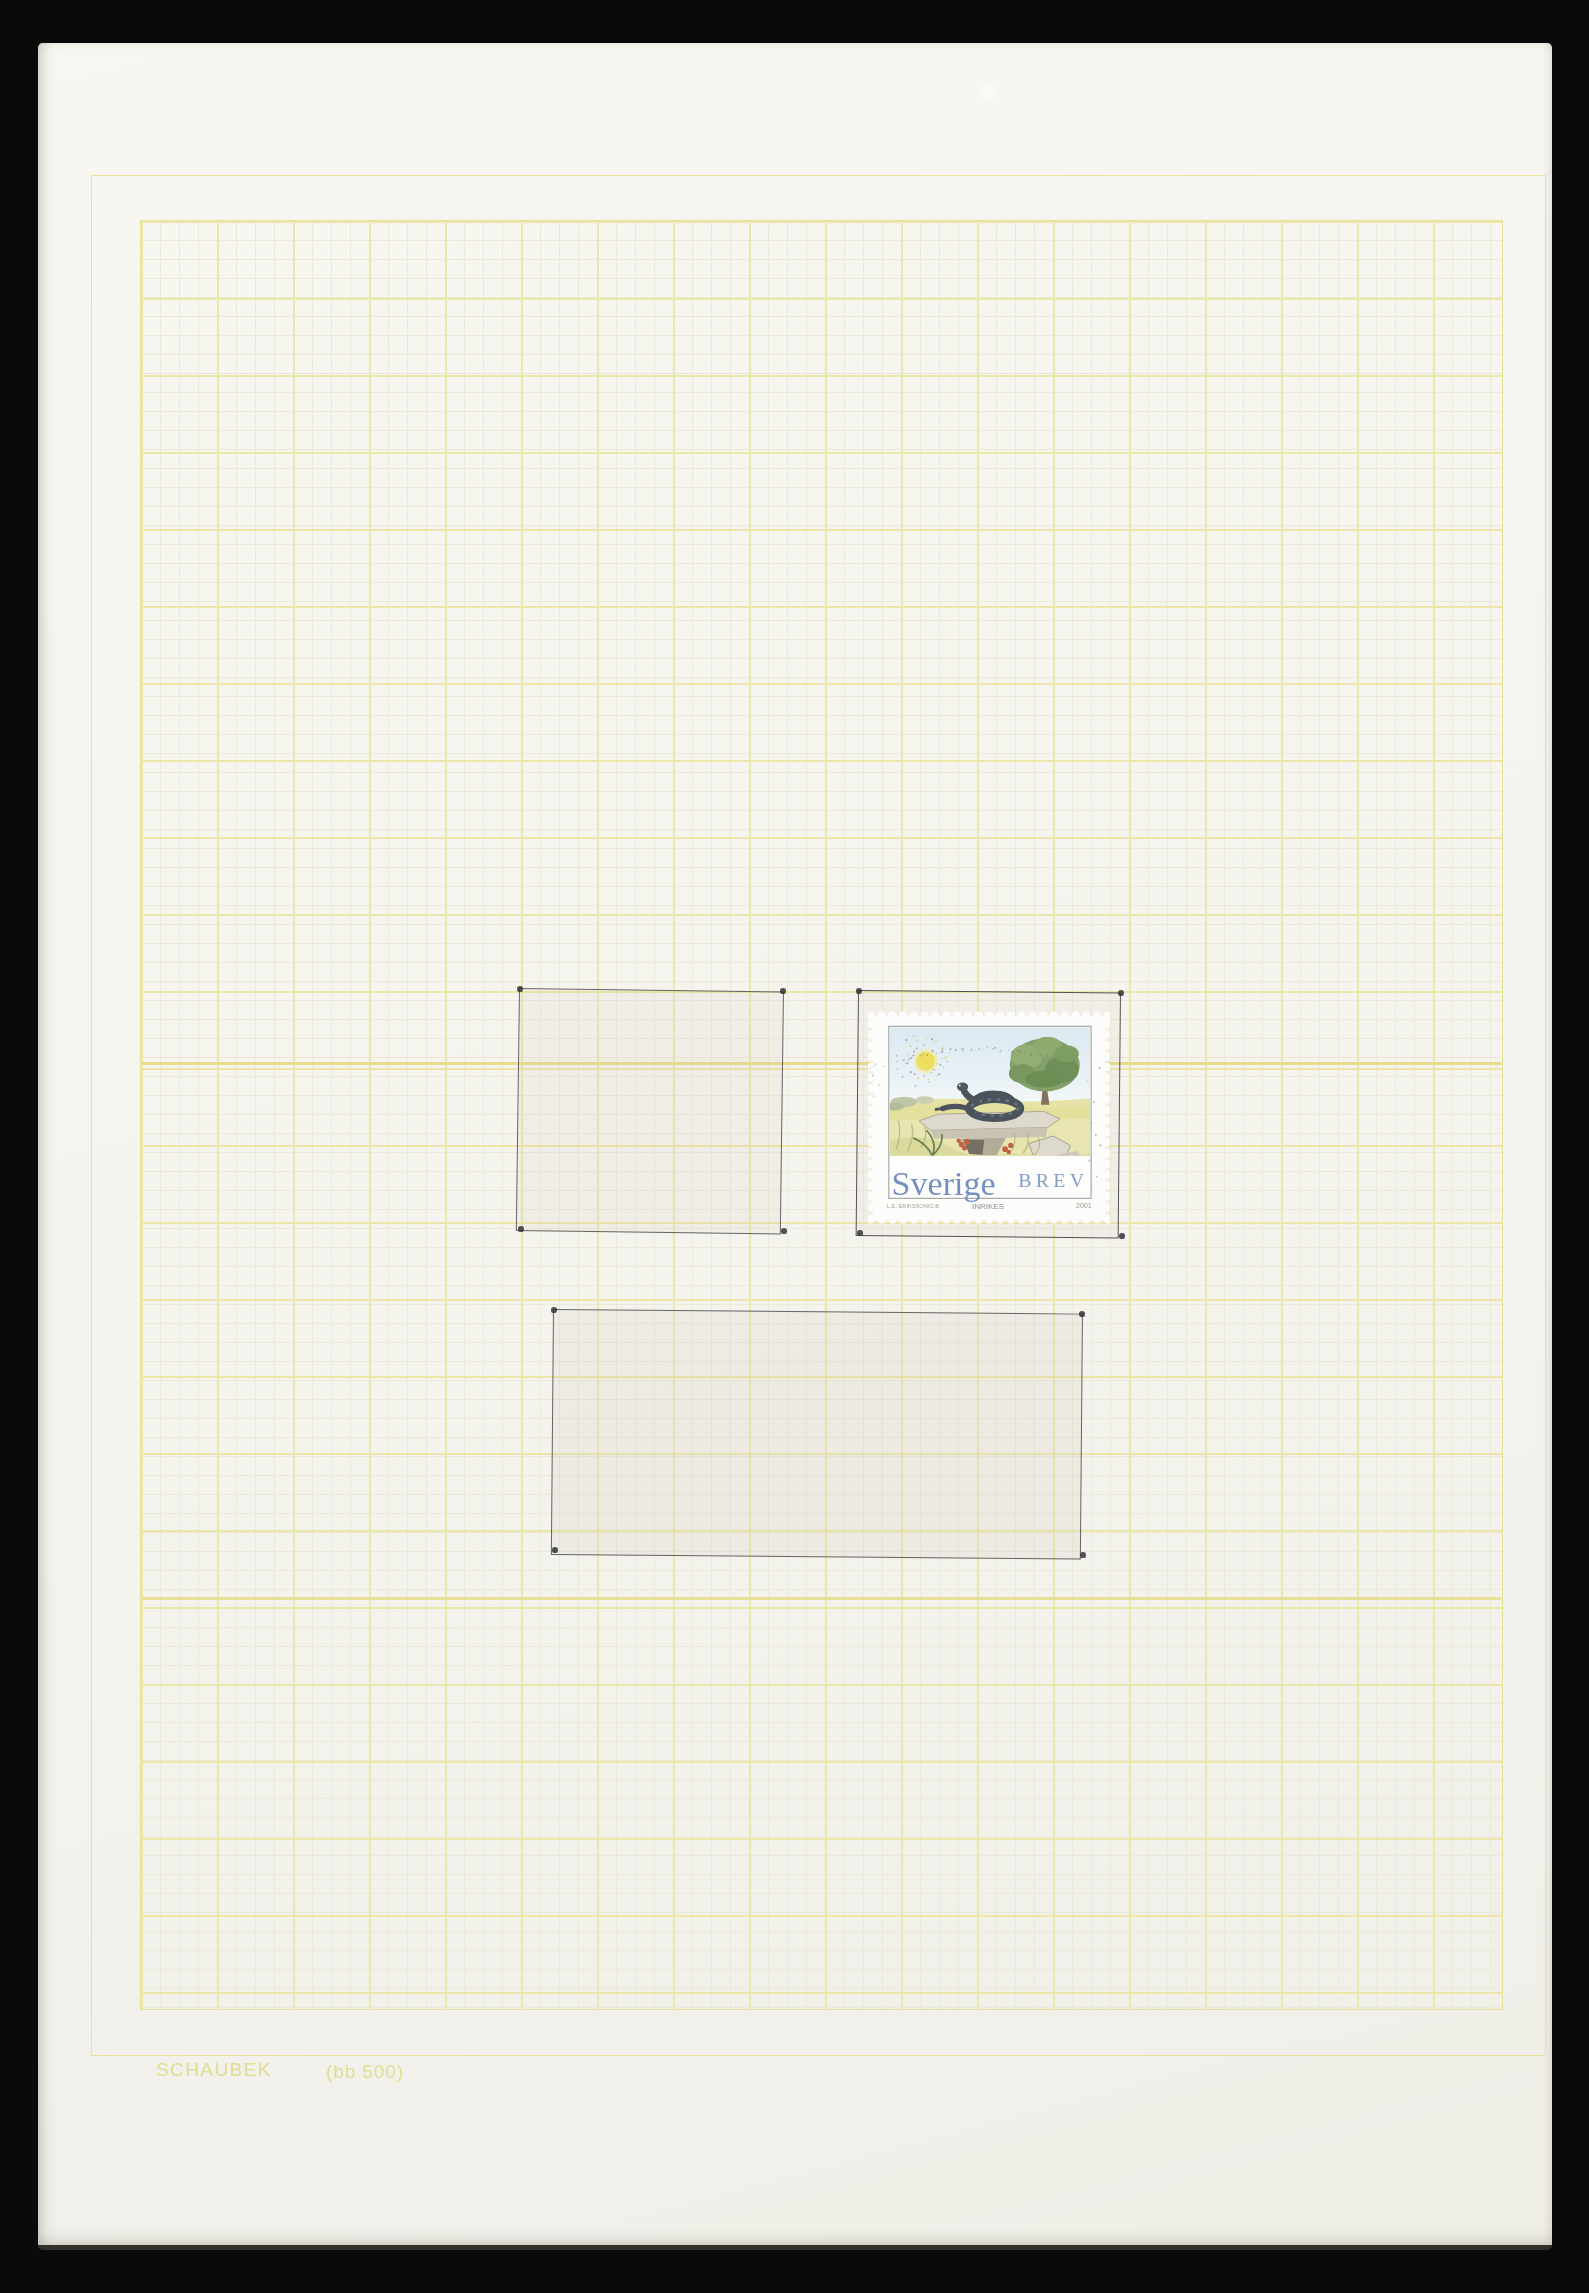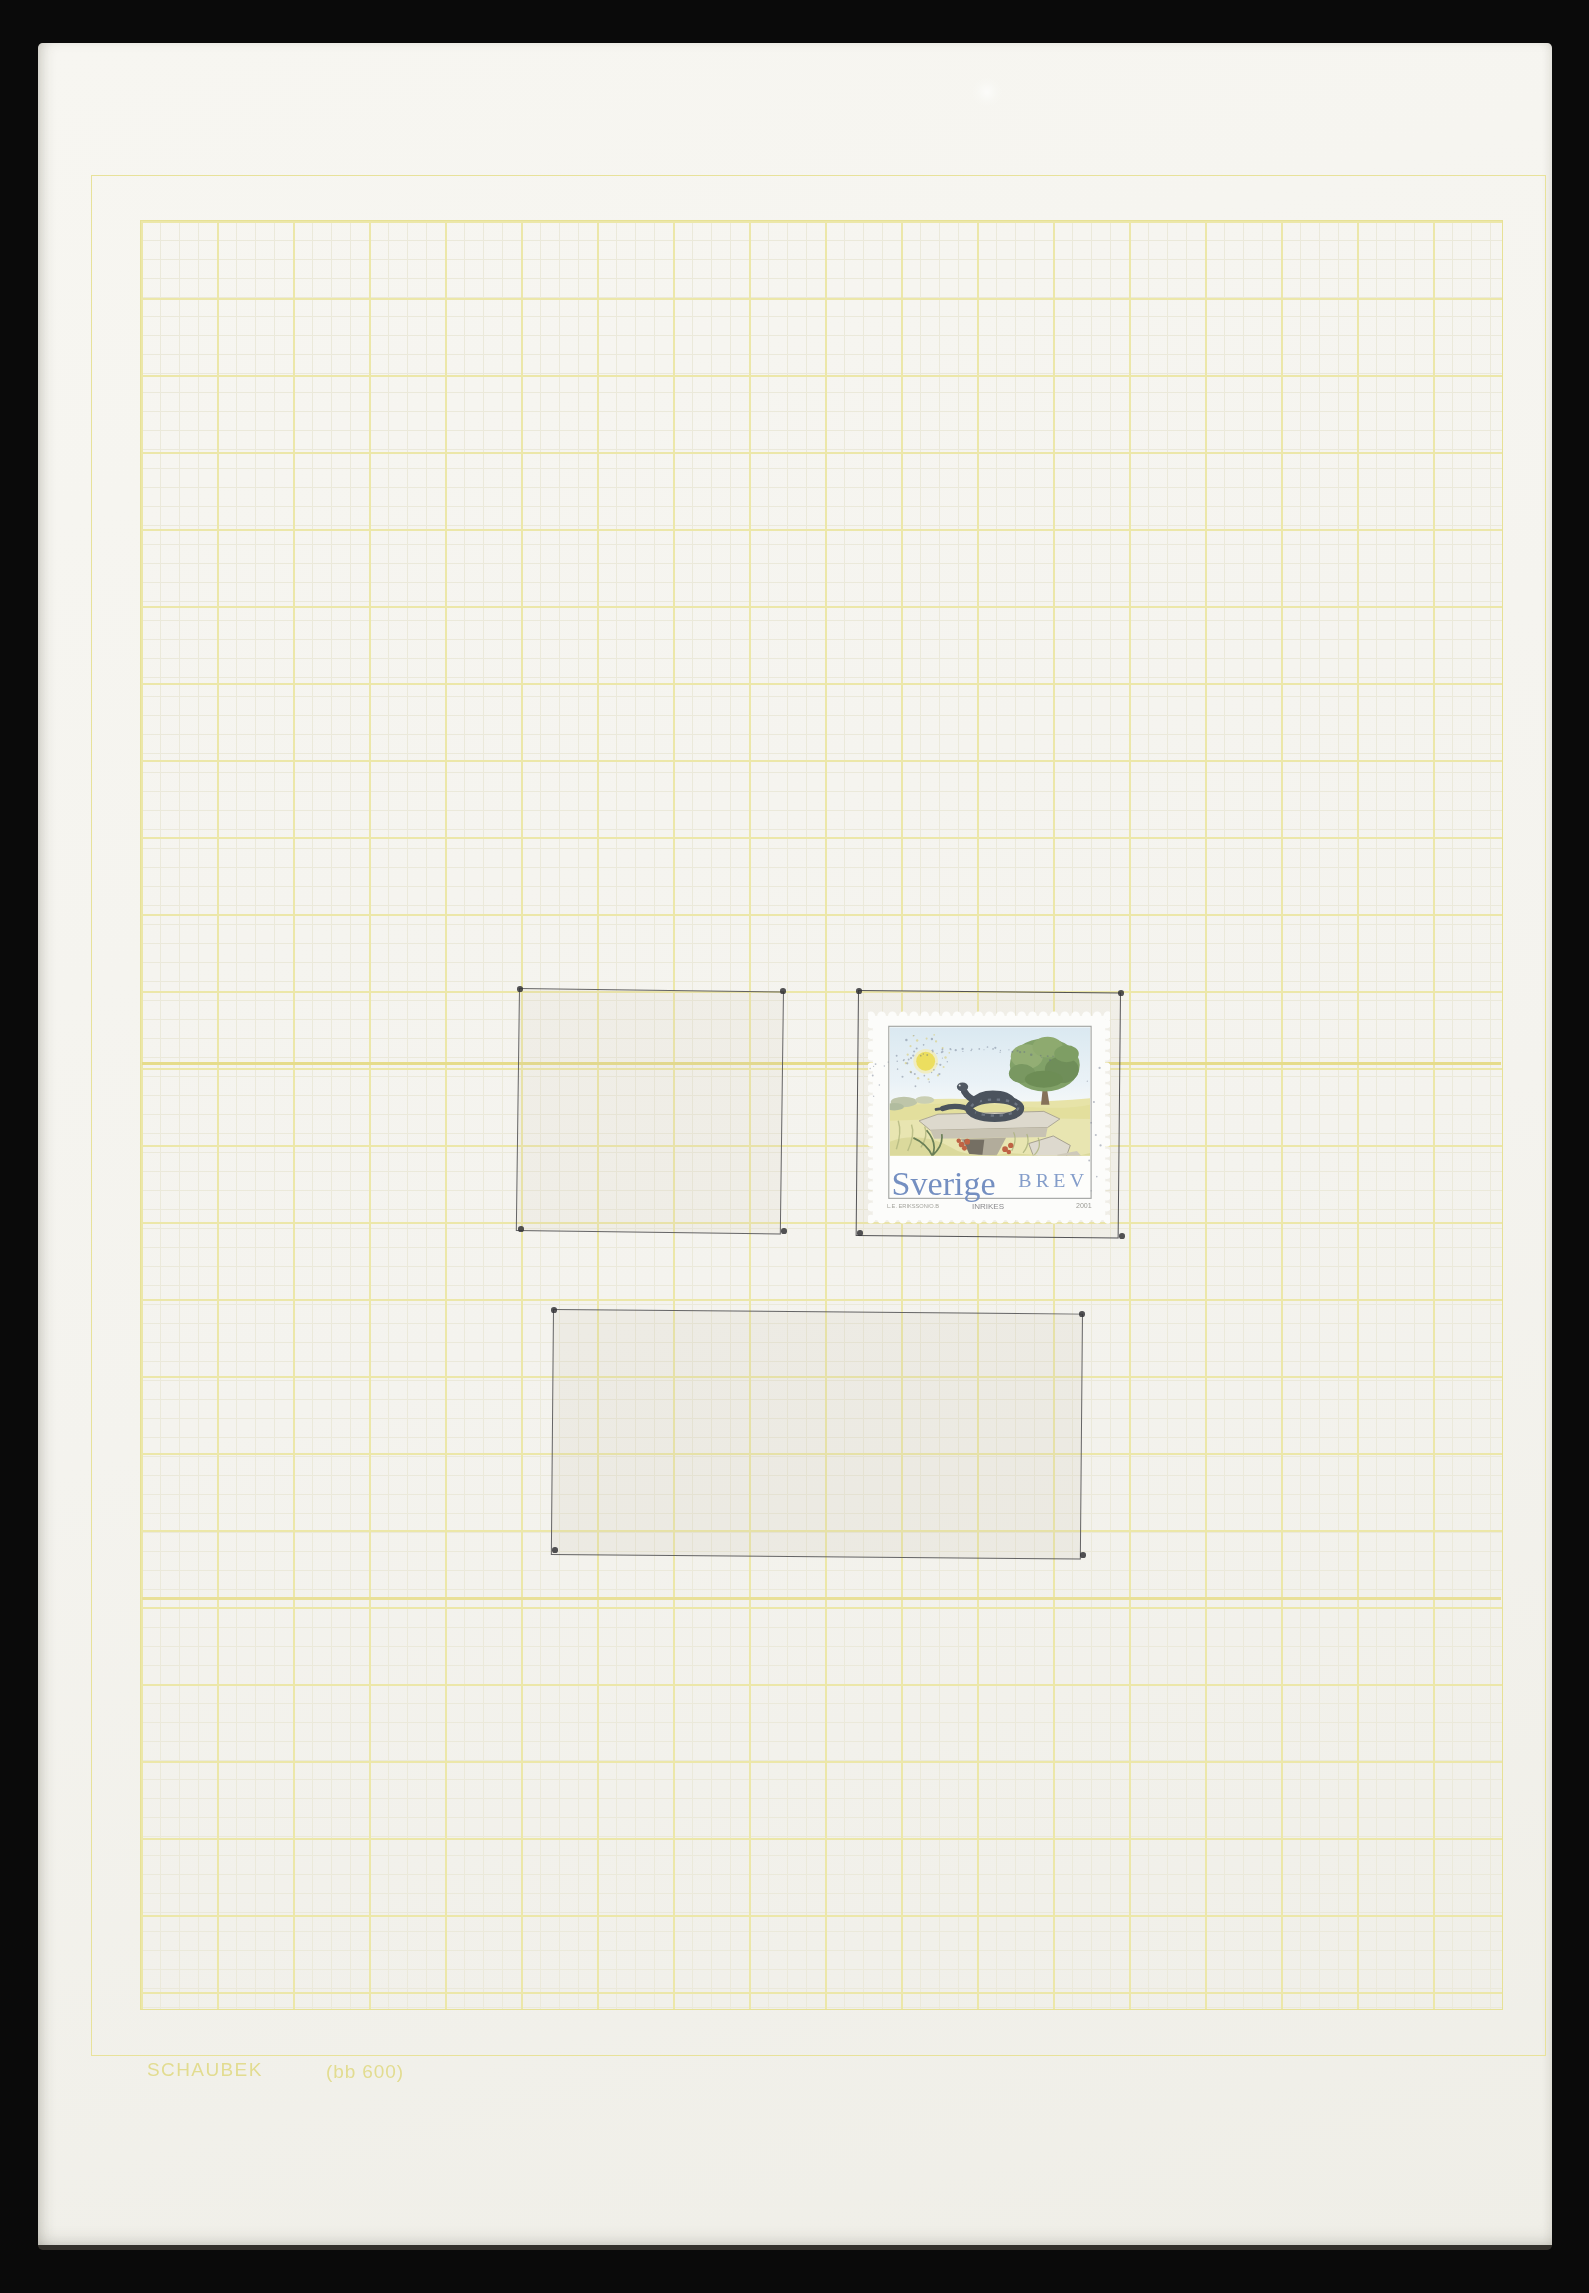--- a/index.html
+++ b/index.html
@@ -315,15 +315,15 @@
       <circle cx="6" cy="90" r="0.7"></circle>
       <circle cx="232" cy="74" r="0.7"></circle>
       <circle cx="245" cy="60" r="1.2"></circle>
       <circle cx="236" cy="190" r="0.7"></circle>
       <circle cx="242" cy="175" r="0.9"></circle>
     </g>
 </svg>
 
 <div class="abs" style="left:971px;top:78px;width:32px;height:28px;border-radius:50%;background:radial-gradient(circle,rgba(252,252,250,0.95) 0%,rgba(248,248,244,0.55) 45%,rgba(240,239,233,0) 72%);"></div>
 
-<div class="abs" style="left:147px;top:2059px;font-size:19px;letter-spacing:1.4px;color:#e2dc90;">SCHAUBEK</div>
-
-<div class="abs" style="left:326px;top:2061px;font-size:19px;letter-spacing:0.9px;color:#e2dc90;">(bb 600)</div>
+<div class="abs" style="left:156px;top:2059px;font-size:19px;letter-spacing:1.4px;color:#e2dc90;">SCHAUBEK</div>
+
+<div class="abs" style="left:326px;top:2061px;font-size:19px;letter-spacing:0.9px;color:#e2dc90;">(bb 500)</div>
 
 </body></html>

